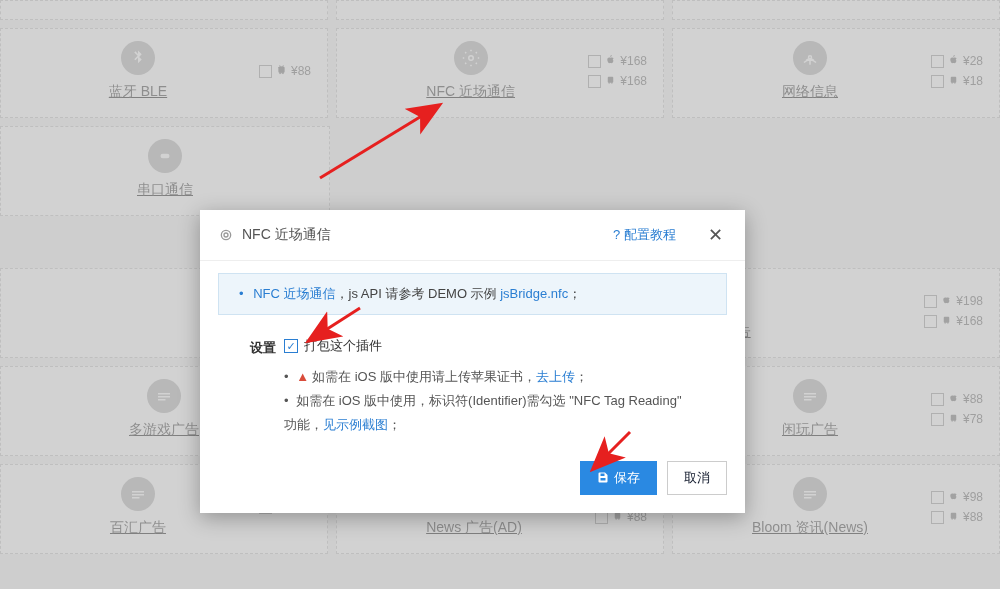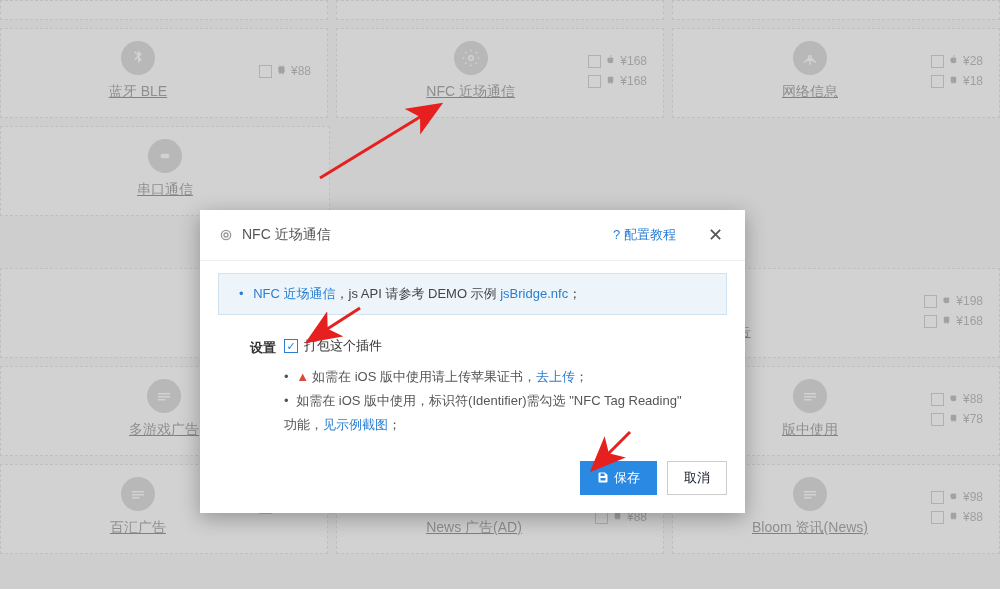--- a/index.html
+++ b/index.html
@@ -382,21 +382,21 @@
       </div>
     </div>
     <div class="card"></div>
     <div class="card">
       <div class="card-left">
         <div class="card-icon">
           <svg viewBox="0 0 24 24" fill="currentColor">
               <path d="M4 8h16v2H4zm0 4h16v2H4zm0 4h10v2H4z"></path>
             </svg>
         </div>
-        <div class="card-title">版中使用</div>
+        <div class="card-title">闲玩广告</div>
       </div>
       <div class="card-right">
         <div class="price-row">
             <span class="checkbox"></span>
             <span class="platform-icon"><svg width="11" height="11" viewBox="0 0 24 24" fill="#888">
                 <path d="M17 13c0-2 1-3 2-4-1-1-2.5-1.5-4-1.5-1.5 0-2.5.5-3 .5s-1.5-.5-3-.5c-2 0-4 1.5-4 5 0 3.5 2.5 7.5 4.5 7.5 1 0 1.5-.5 2.5-.5s1.5.5 2.5.5c2 0 4-4 4-6-1-.5-1.5-1-1.5-1z"></path>
               </svg></span>
             <span>¥88</span>
           </div>
         <div class="price-row">

